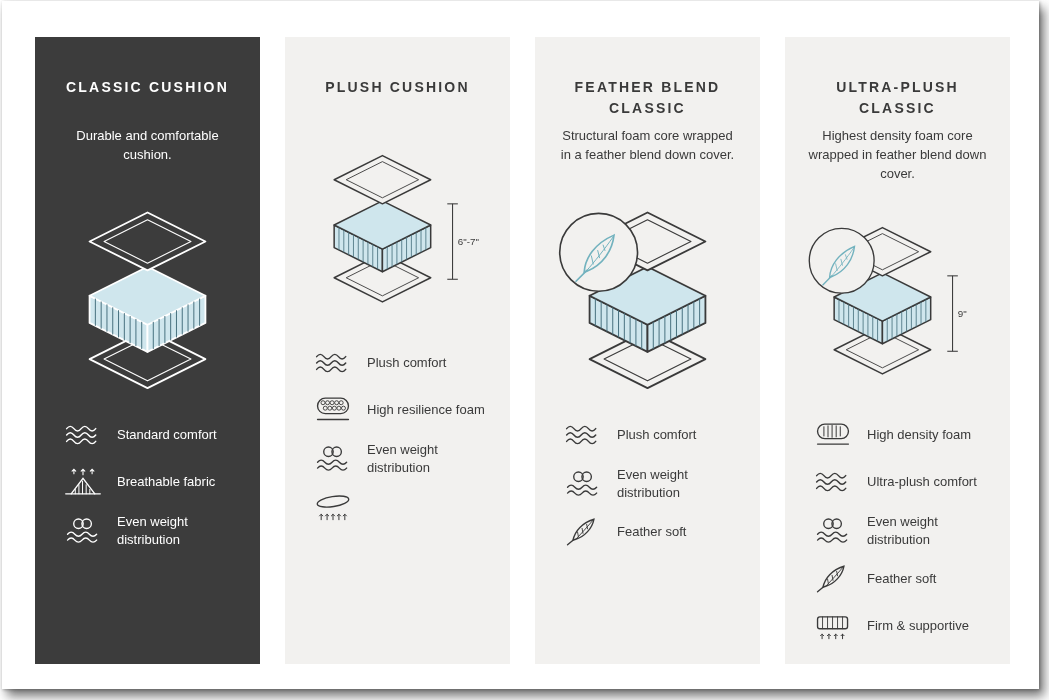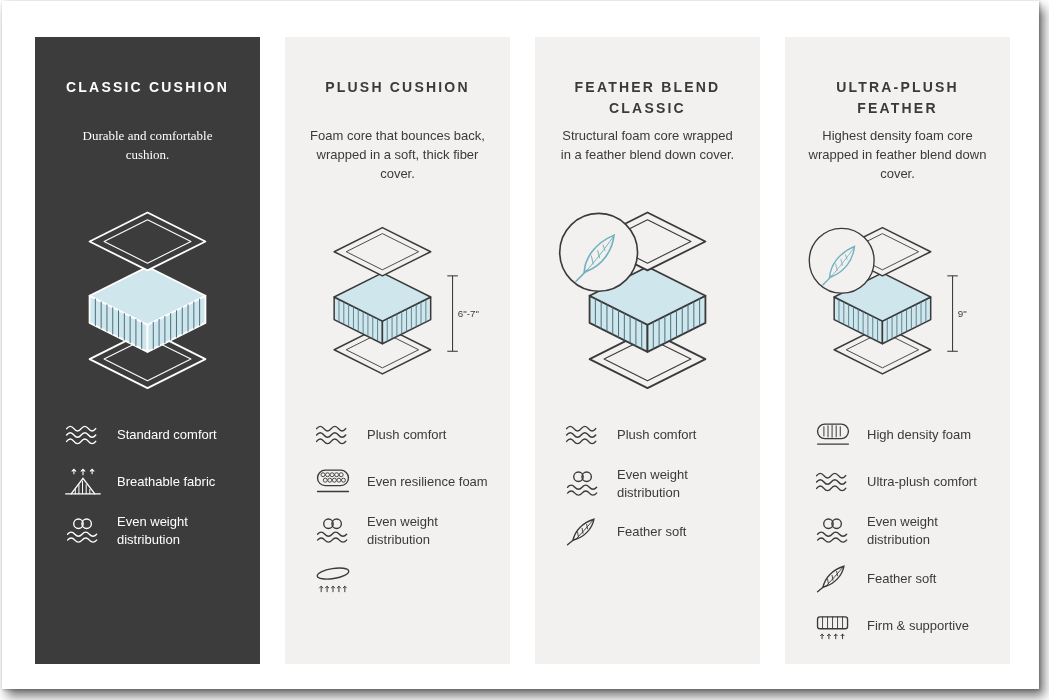--- a/index.html
+++ b/index.html
@@ -25,21 +25,21 @@
   .card-title {
     margin: 0; min-height: 42px;
     font-size: 14px; font-weight: bold;
     letter-spacing: 2.2px; line-height: 1.5;
     text-align: center;
   }
   .card-desc {
     margin: 8px auto 0; min-height: 64px; max-width: 192px;
     font-size: 13px; line-height: 1.45; text-align: center;
   }
-  .card.dark .card-desc { max-width: 150px; font-family: Liberation Serif, serif; }
+  .card.dark .card-desc { max-width: 150px; }
 
   .illus { height: 200px; margin-top: 12px; display: flex; align-items: center; justify-content: center; }
   .illus svg { height: 192px; }
 
   .features { list-style: none; margin: 16px 0 0; padding: 0 0 0 6px; display: flex; flex-direction: column; gap: 15px; }
   .feature { display: flex; align-items: center; gap: 14px; }
   .f-icon { flex: 0 0 40px; display: flex; }
   .f-icon svg { width: 40px; height: 32px; }
   .f-label { font-size: 13px; line-height: 1.35; max-width: 124px; }
 
@@ -198,21 +198,20 @@
                 <use href="#i-even-weight"></use>
               </svg>
             </span>
           <span class="f-label">Even weight distribution</span>
         </li>
       </ul>
     </section>
 
     <section class="card light">
       <h2 class="card-title">PLUSH CUSHION</h2>
-      <p class="card-desc">Foam core that bounces back, wrapped in a soft, thick fiber cover.</p>
       <div class="illus">
         <svg viewBox="0 0 240 212">
           <use href="#cushion-layers"></use>
           <g stroke="currentColor" stroke-width="1.4" fill="none">
             <line x1="193" y1="70" x2="193" y2="170"></line>
             <line x1="186" y1="70" x2="200" y2="70"></line>
             <line x1="186" y1="170" x2="200" y2="170"></line>
           </g>
           <text class="measure-label" x="200" y="125" fill="currentColor">6"-7"</text>
         </svg>
@@ -225,21 +224,21 @@
               </svg>
             </span>
           <span class="f-label">Plush comfort</span>
         </li>
         <li class="feature">
           <span class="f-icon">
               <svg viewBox="0 0 44 34">
                 <use href="#i-resilience-foam"></use>
               </svg>
             </span>
-          <span class="f-label">Even resilience foam</span>
+          <span class="f-label">High resilience foam</span>
         </li>
         <li class="feature">
           <span class="f-icon">
               <svg viewBox="0 0 44 34">
                 <use href="#i-even-weight"></use>
               </svg>
             </span>
           <span class="f-label">Even weight distribution</span>
         </li>
         <li class="feature">
@@ -285,21 +284,21 @@
               <svg viewBox="0 0 44 34">
                 <use href="#i-feather"></use>
               </svg>
             </span>
           <span class="f-label">Feather soft</span>
         </li>
       </ul>
     </section>
 
     <section class="card light">
-      <h2 class="card-title">ULTRA-PLUSH FEATHER</h2>
+      <h2 class="card-title">ULTRA-PLUSH CLASSIC</h2>
       <p class="card-desc">Highest density foam core wrapped in feather blend down cover.</p>
       <div class="illus">
         <svg viewBox="0 0 240 212">
           <use href="#cushion-layers"></use>
           <g>
               <use href="#feather-badge"></use>
             </g>
           <g stroke="currentColor" stroke-width="1.4" fill="none">
             <line x1="193" y1="70" x2="193" y2="170"></line>
             <line x1="186" y1="70" x2="200" y2="70"></line>

